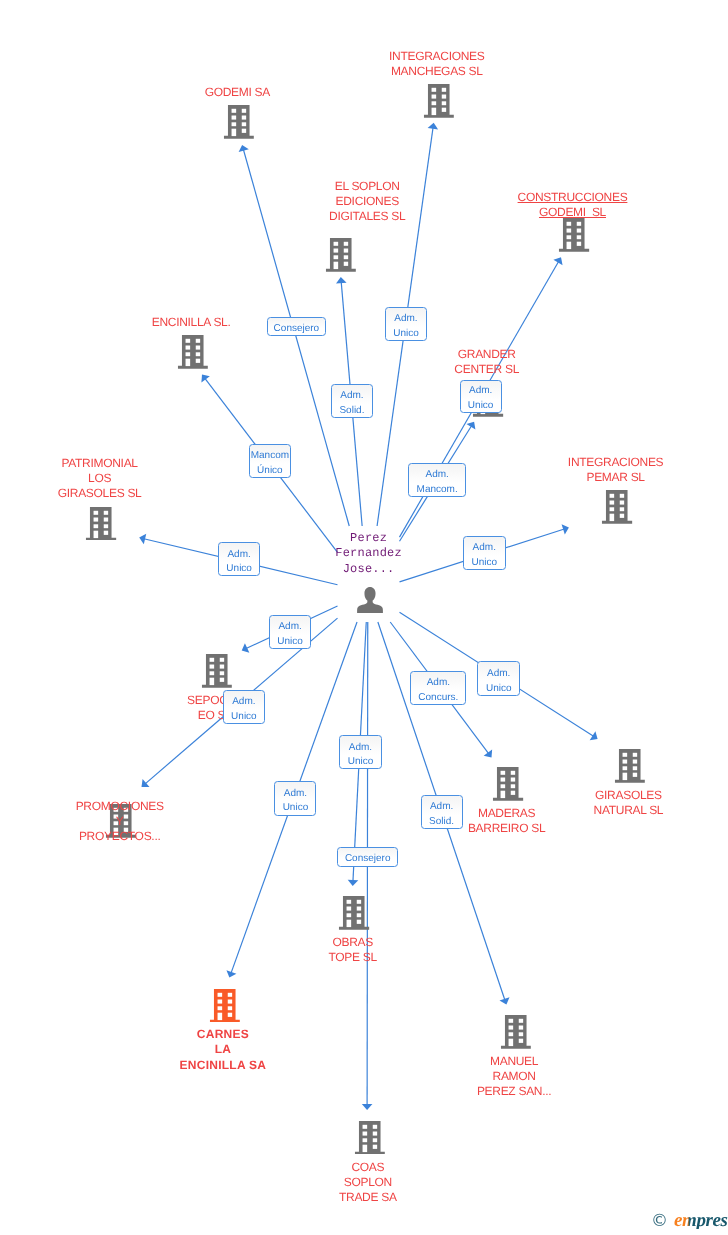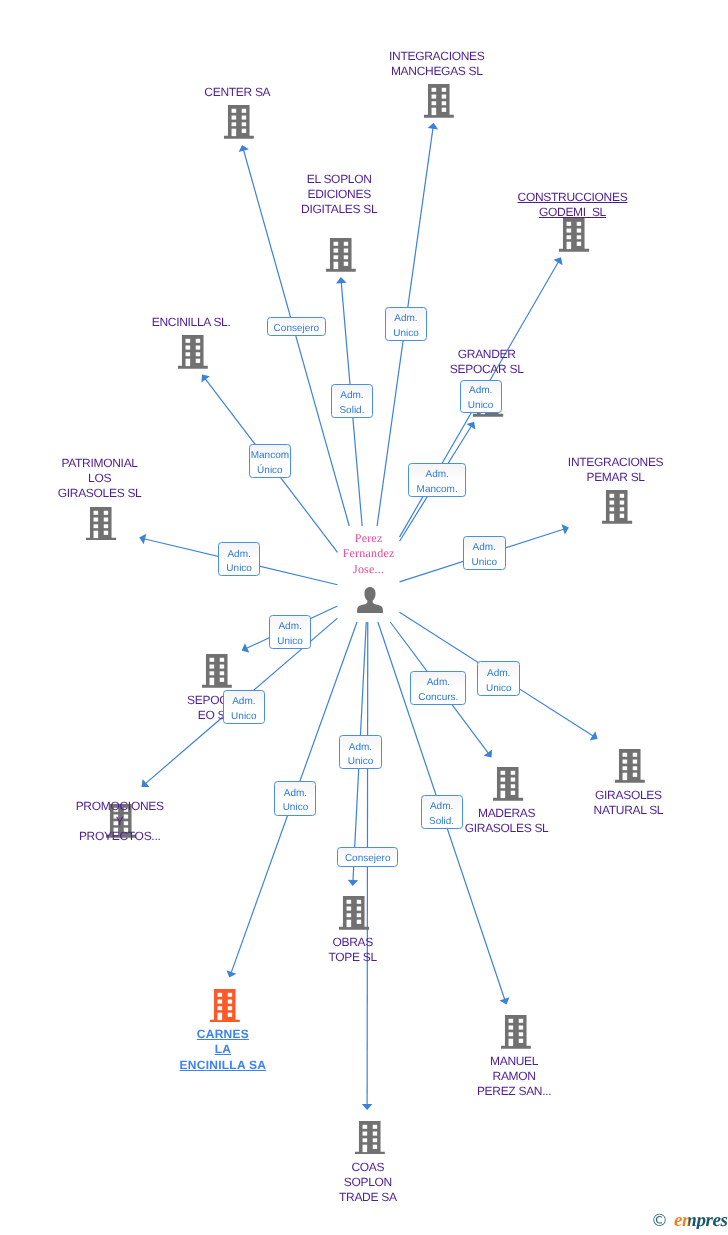--- a/index.html
+++ b/index.html
@@ -4,25 +4,25 @@
 <title>Empresia relationship graph</title>
 <style>
   html,body{margin:0;padding:0;background:#ffffff;}
   body{width:728px;height:1235px;overflow:hidden;
        font-family:"Liberation Sans",sans-serif;-webkit-font-smoothing:antialiased;text-rendering:geometricPrecision;}
   #stage{position:relative;width:728px;height:1235px;background:#fff;}
   #edges{position:absolute;left:0;top:0;width:728px;height:1235px;}
   .node{position:absolute;}
   .node .ico{position:absolute;left:50%;transform:translateX(-50%);}
   .nlabel{position:absolute;left:50%;transform:translateX(calc(-50% - 1.7px));
-          text-align:center;font-size:12px;letter-spacing:-0.3px;color:#4c1d95;
+          text-align:center;font-size:12px;letter-spacing:-0.3px;color:#ef4444;
           line-height:15.1px;white-space:pre;}
-  .nlabel.hl{color:#3b82f6;font-weight:bold;letter-spacing:0.25px;text-decoration:underline;}
-  .nlabel.center{font-family:Liberation Serif, serif;font-size:12px;letter-spacing:0.2px;
-                 line-height:15.4px;color:#ec4899;}
+  .nlabel.hl{color:#ef4444;font-weight:bold;letter-spacing:0.25px;}
+  .nlabel.center{font-family:Liberation Mono, monospace;font-size:12px;letter-spacing:0.2px;
+                 line-height:15.4px;color:#701a75;}
   .rolebox{position:absolute;box-sizing:border-box;border:1px solid #4a90e2;border-radius:3.5px;
            background:linear-gradient(#f4f4f4,#ffffff 60%);color:#2e7ad4;font-size:10px;
            text-align:center;line-height:14.8px;white-space:pre;
            display:flex;align-items:center;justify-content:center;
            font-family:"Liberation Sans",sans-serif;}
   .rolebox > span{display:block;position:relative;top:3px;}
   .wm{position:absolute;display:flex;align-items:baseline;}
   .wm-c{display:inline-block;font-family:"DejaVu Sans",sans-serif;font-size:17px;
         line-height:17px;color:#356b7e;}
   .wm-brand{margin-left:6px;font-family:"Liberation Serif",serif;font-style:italic;
@@ -107,21 +107,21 @@
             <rect x="7.75" y="3.8" width="4.6" height="4.0"></rect>
             <rect x="17.95" y="3.8" width="4.4" height="4.0"></rect>
             <rect x="7.75" y="10.5" width="4.6" height="4.1"></rect>
             <rect x="17.95" y="10.5" width="4.4" height="4.1"></rect>
             <rect x="7.75" y="17.3" width="4.6" height="3.9"></rect>
             <rect x="17.95" y="17.3" width="4.4" height="3.9"></rect>
             <rect x="7.75" y="23.7" width="4.6" height="7.4"></rect>
             <rect x="17.95" y="23.7" width="4.4" height="4.2"></rect>
           </g>
         </svg></div>
-      <div class="nlabel" style="top: 85px;">CENTER SA</div>
+      <div class="nlabel" style="top: 85px;">GODEMI SA</div>
     </div>
     <div class="node" style="left: 438.5px; top: 0px; width: 0px;">
       <div class="ico" style="top: 84.2px; width: 30.4px; height: 33.8px;"><svg width="30.4" height="33.8" viewBox="0 0 30.4 33.8" xmlns="http://www.w3.org/2000/svg">
           <path fill="#717171" d="M4.15 0 H25.75 V30.7 H30.4 V33.8 H0 V30.7 H4.15 Z"></path>
           <g fill="#ffffff">
             <rect x="7.75" y="3.8" width="4.6" height="4.0"></rect>
             <rect x="17.95" y="3.8" width="4.4" height="4.0"></rect>
             <rect x="7.75" y="10.5" width="4.6" height="4.1"></rect>
             <rect x="17.95" y="10.5" width="4.4" height="4.1"></rect>
             <rect x="7.75" y="17.3" width="4.6" height="3.9"></rect>
@@ -140,21 +140,21 @@
             <rect x="7.75" y="3.8" width="4.6" height="4.0"></rect>
             <rect x="17.95" y="3.8" width="4.4" height="4.0"></rect>
             <rect x="7.75" y="10.5" width="4.6" height="4.1"></rect>
             <rect x="17.95" y="10.5" width="4.4" height="4.1"></rect>
             <rect x="7.75" y="17.3" width="4.6" height="3.9"></rect>
             <rect x="17.95" y="17.3" width="4.4" height="3.9"></rect>
             <rect x="7.75" y="23.7" width="4.6" height="7.4"></rect>
             <rect x="17.95" y="23.7" width="4.4" height="4.2"></rect>
           </g>
         </svg></div>
-      <div class="nlabel" style="top: 172px;">EL SOPLON
+      <div class="nlabel" style="top: 179px; margin-left: 28px;">EL SOPLON
 EDICIONES
 DIGITALES SL</div>
     </div>
     <div class="node" style="left: 574.2px; top: 0px; width: 0px;">
       <div class="ico" style="top: 218.3px; width: 30.4px; height: 33.8px;"><svg width="30.4" height="33.8" viewBox="0 0 30.4 33.8" xmlns="http://www.w3.org/2000/svg">
           <path fill="#717171" d="M4.15 0 H25.75 V30.7 H30.4 V33.8 H0 V30.7 H4.15 Z"></path>
           <g fill="#ffffff">
             <rect x="7.75" y="3.8" width="4.6" height="4.0"></rect>
             <rect x="17.95" y="3.8" width="4.4" height="4.0"></rect>
             <rect x="7.75" y="10.5" width="4.6" height="4.1"></rect>
@@ -192,21 +192,21 @@
             <rect x="17.95" y="3.8" width="4.4" height="4.0"></rect>
             <rect x="7.75" y="10.5" width="4.6" height="4.1"></rect>
             <rect x="17.95" y="10.5" width="4.4" height="4.1"></rect>
             <rect x="7.75" y="17.3" width="4.6" height="3.9"></rect>
             <rect x="17.95" y="17.3" width="4.4" height="3.9"></rect>
             <rect x="7.75" y="23.7" width="4.6" height="7.4"></rect>
             <rect x="17.95" y="23.7" width="4.4" height="4.2"></rect>
           </g>
         </svg></div>
       <div class="nlabel" style="top: 347.4px;">GRANDER
-SEPOCAR SL</div>
+CENTER SL</div>
     </div>
     <div class="node" style="left: 101.3px; top: 0px; width: 0px;">
       <div class="ico" style="top: 506.5px; width: 30.4px; height: 33.8px;"><svg width="30.4" height="33.8" viewBox="0 0 30.4 33.8" xmlns="http://www.w3.org/2000/svg">
           <path fill="#717171" d="M4.15 0 H25.75 V30.7 H30.4 V33.8 H0 V30.7 H4.15 Z"></path>
           <g fill="#ffffff">
             <rect x="7.75" y="3.8" width="4.6" height="4.0"></rect>
             <rect x="17.95" y="3.8" width="4.4" height="4.0"></rect>
             <rect x="7.75" y="10.5" width="4.6" height="4.1"></rect>
             <rect x="17.95" y="10.5" width="4.4" height="4.1"></rect>
             <rect x="7.75" y="17.3" width="4.6" height="3.9"></rect>
@@ -279,21 +279,21 @@
             <rect x="17.95" y="3.8" width="4.4" height="4.0"></rect>
             <rect x="7.75" y="10.5" width="4.6" height="4.1"></rect>
             <rect x="17.95" y="10.5" width="4.4" height="4.1"></rect>
             <rect x="7.75" y="17.3" width="4.6" height="3.9"></rect>
             <rect x="17.95" y="17.3" width="4.4" height="3.9"></rect>
             <rect x="7.75" y="23.7" width="4.6" height="7.4"></rect>
             <rect x="17.95" y="23.7" width="4.4" height="4.2"></rect>
           </g>
         </svg></div>
       <div class="nlabel" style="top: 805.7px;">MADERAS
-GIRASOLES SL</div>
+BARREIRO SL</div>
     </div>
     <div class="node" style="left: 630.1px; top: 0px; width: 0px;">
       <div class="ico" style="top: 749.2px; width: 30.4px; height: 33.8px;"><svg width="30.4" height="33.8" viewBox="0 0 30.4 33.8" xmlns="http://www.w3.org/2000/svg">
           <path fill="#717171" d="M4.15 0 H25.75 V30.7 H30.4 V33.8 H0 V30.7 H4.15 Z"></path>
           <g fill="#ffffff">
             <rect x="7.75" y="3.8" width="4.6" height="4.0"></rect>
             <rect x="17.95" y="3.8" width="4.4" height="4.0"></rect>
             <rect x="7.75" y="10.5" width="4.6" height="4.1"></rect>
             <rect x="17.95" y="10.5" width="4.4" height="4.1"></rect>
             <rect x="7.75" y="17.3" width="4.6" height="3.9"></rect>

